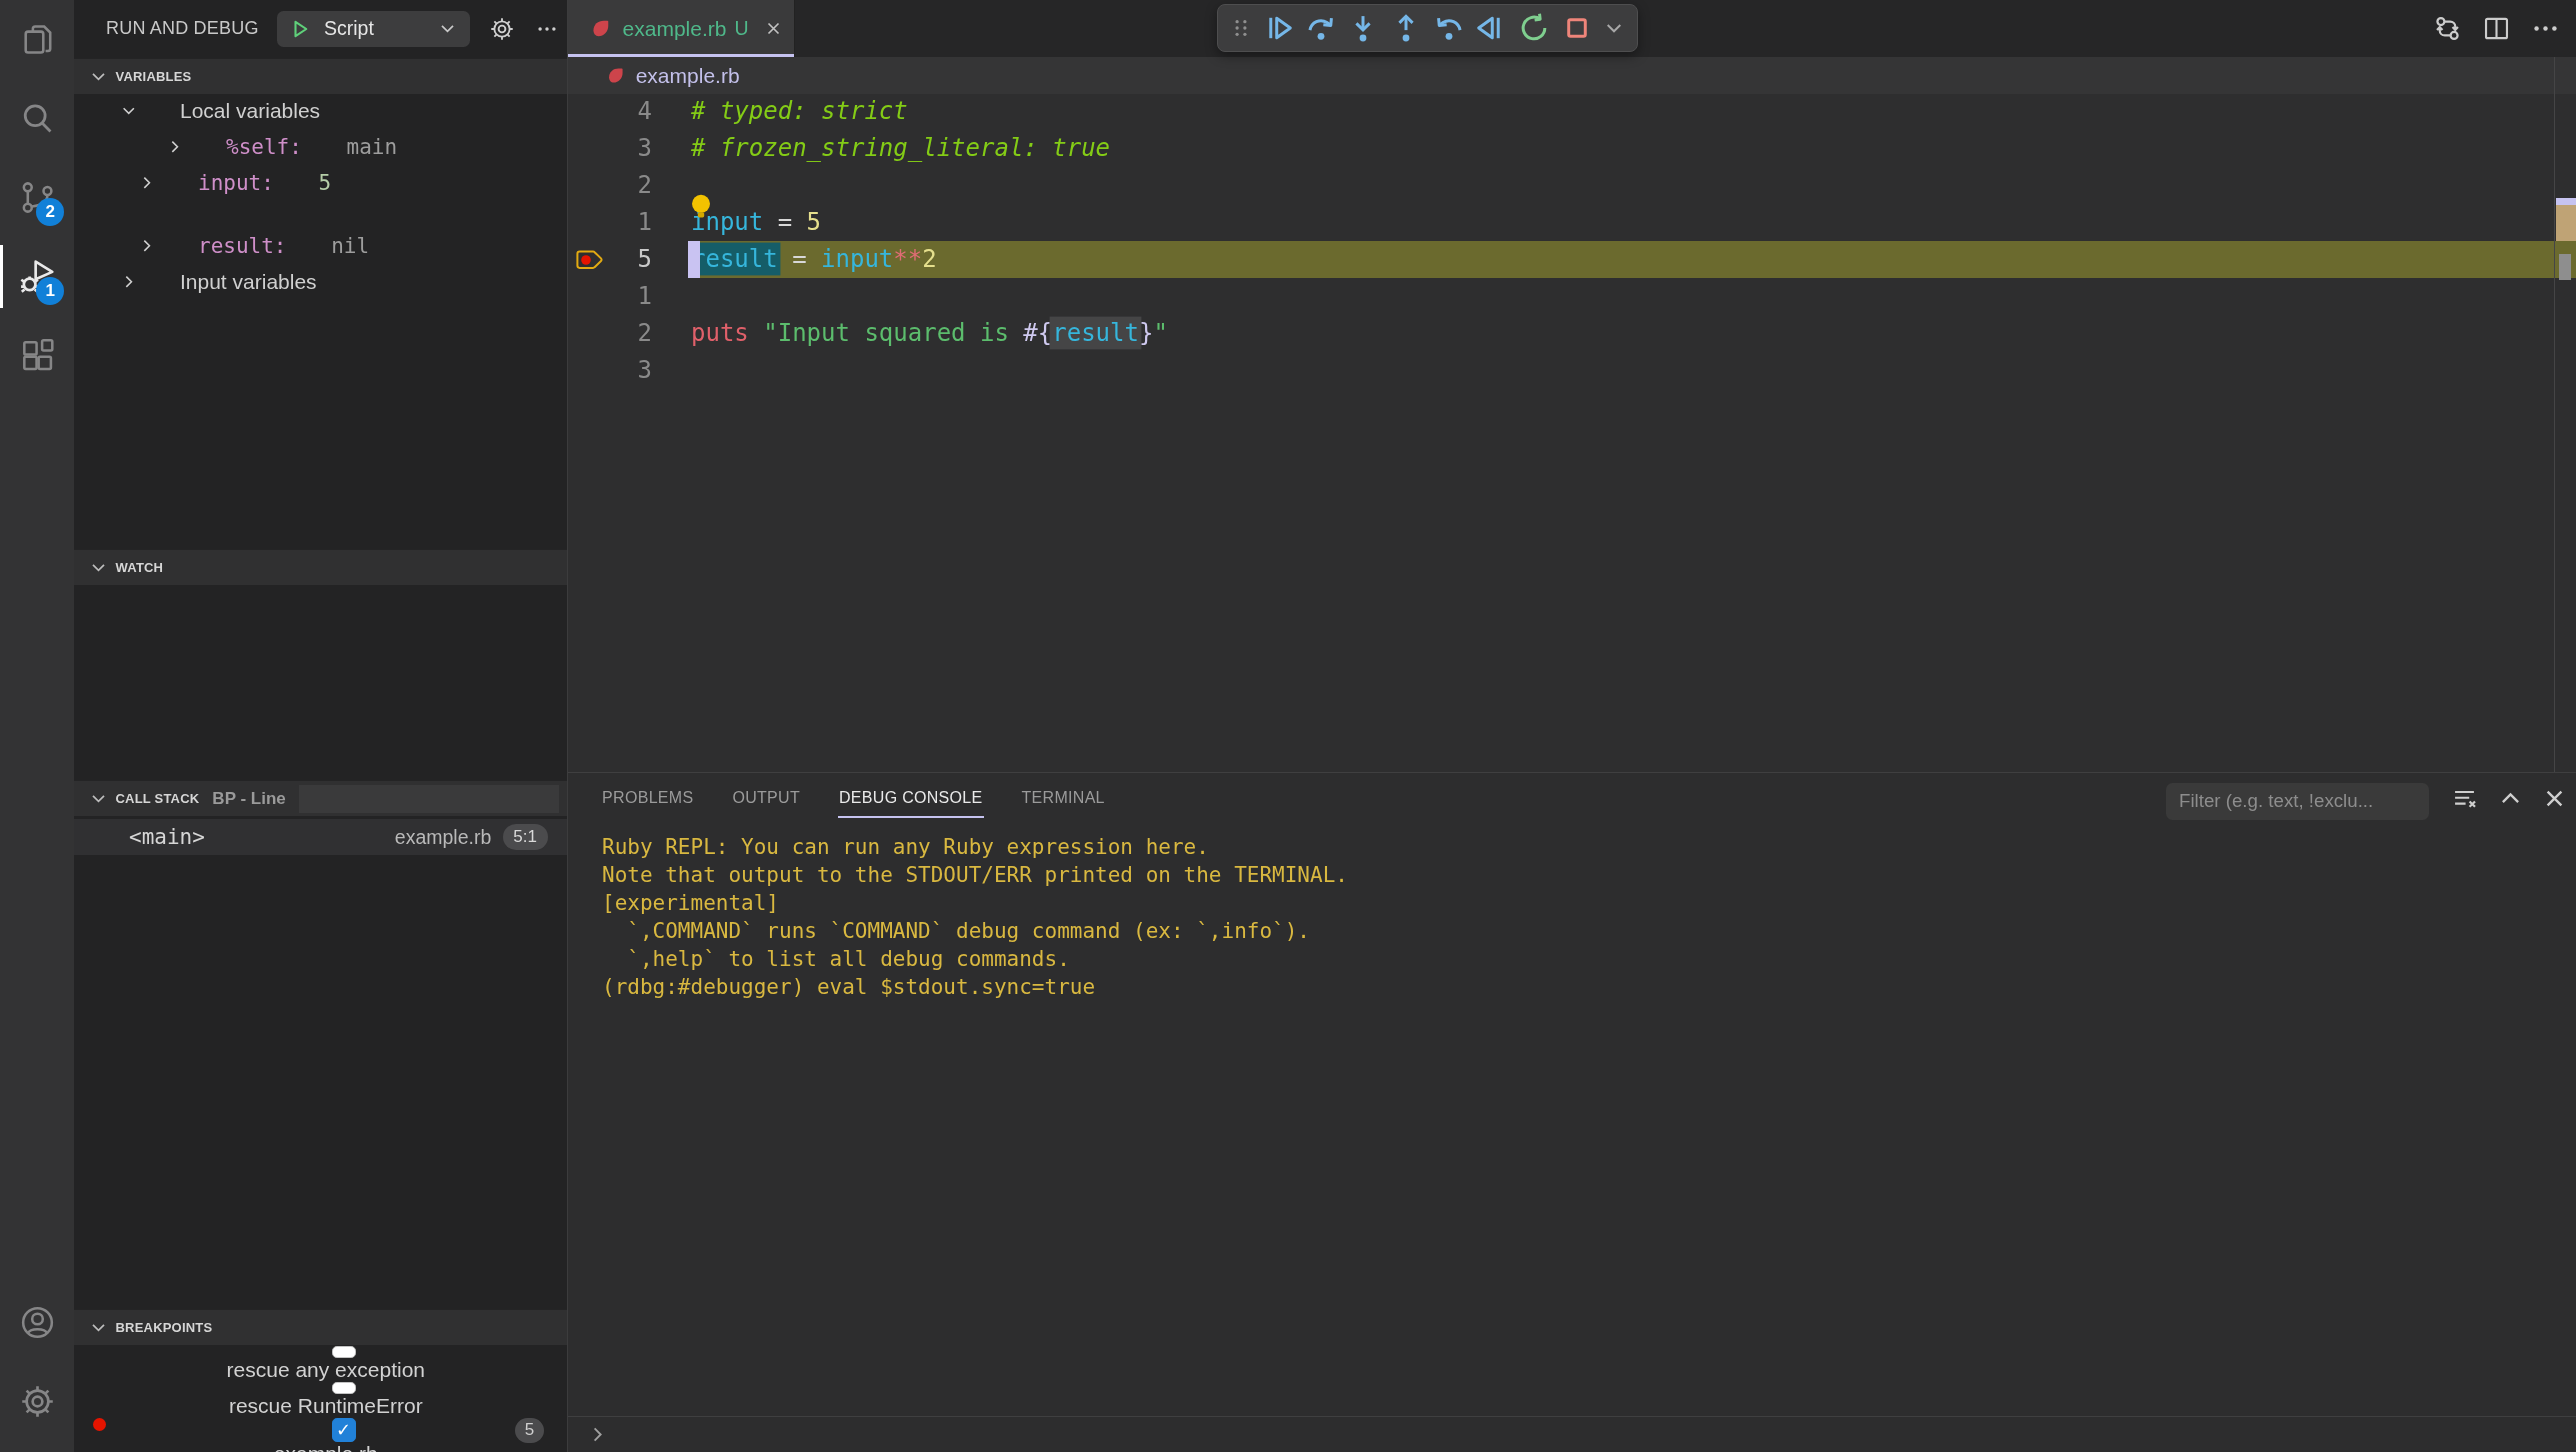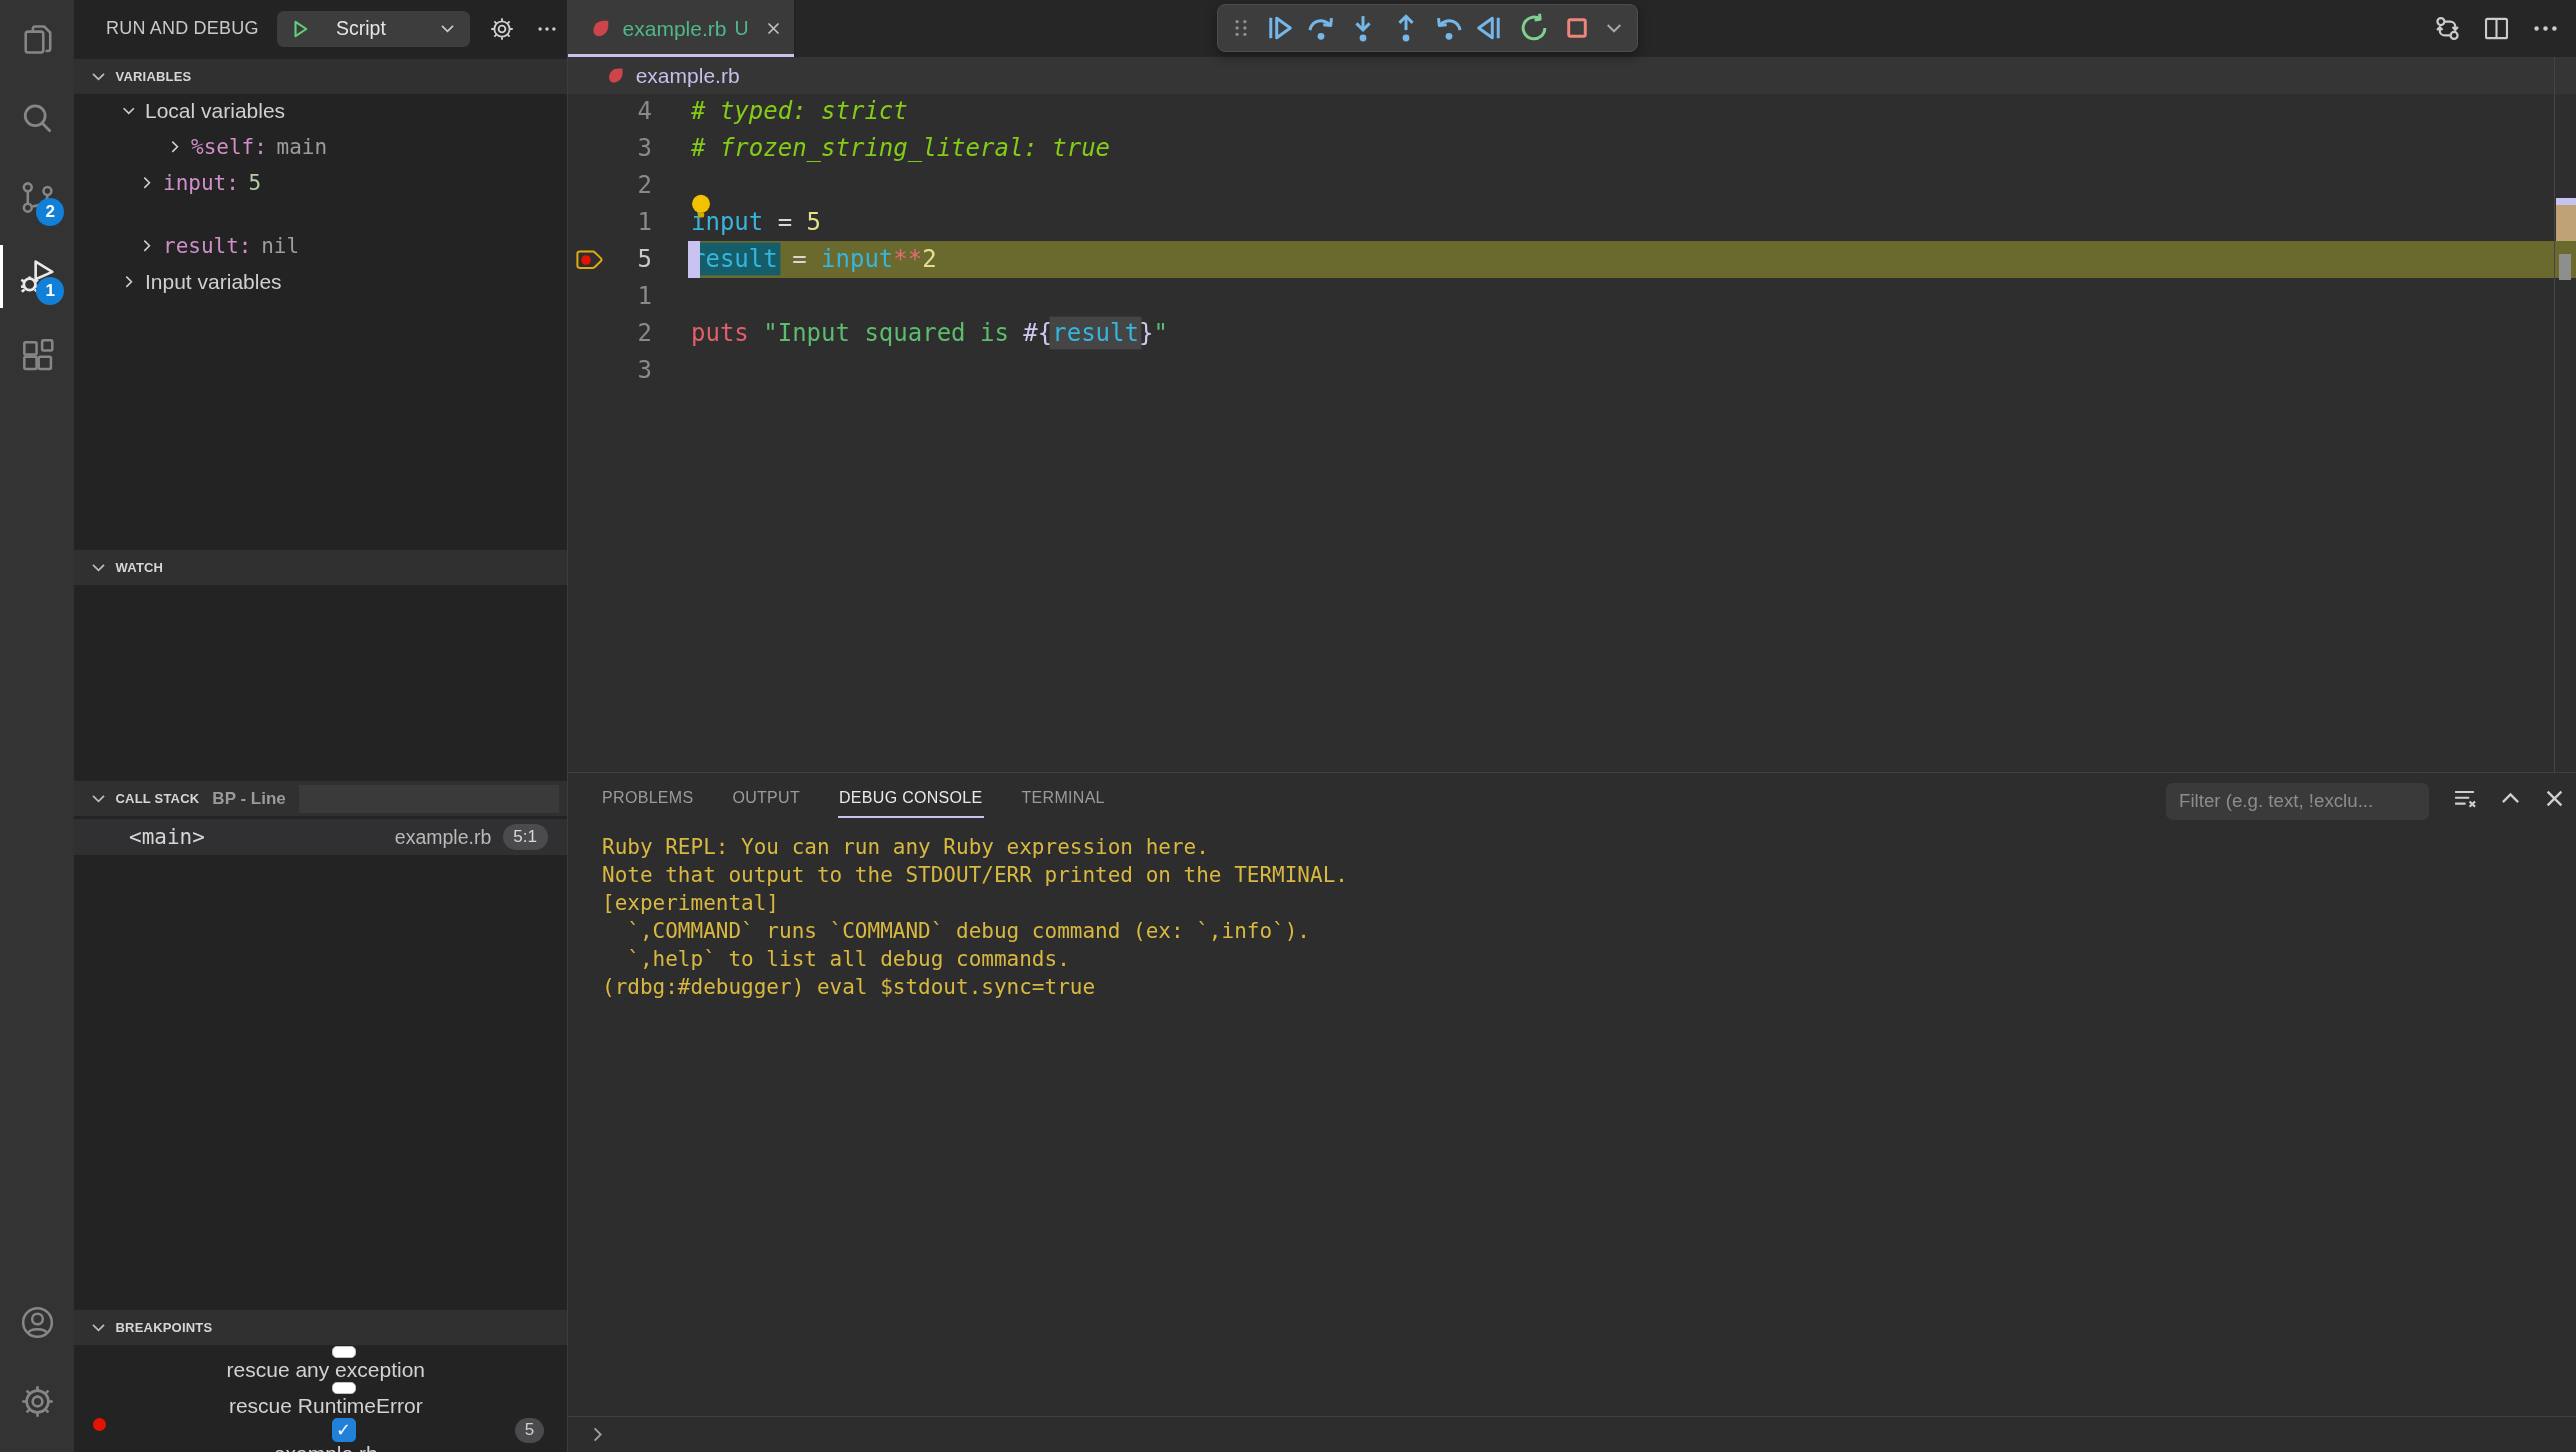--- a/index.html
+++ b/index.html
@@ -17,30 +17,30 @@
   .ab-item.active::before { content:""; position:absolute; left:0; top:8px; bottom:8px; width:3.2px; background:#ffffff; }
   .ab-badge { position:absolute; right:9.7px; bottom:11.4px; min-width:28px; height:28px; border-radius:14px;
               background:#1180d8; color:#fff; font-size:17px; font-weight:600; display:flex; align-items:center; justify-content:center; }
 
   
   #sidebar { position:absolute; left:74px; top:0; width:493px; height:1452px; background:#232324; }
   .sb-titlebar { position:absolute; top:0; left:0; right:0; height:57px; display:flex; align-items:center; padding-left:32px; }
   .sb-title { font-size:18px; color:#c9c9c9; letter-spacing:0.2px; white-space:nowrap; }
   .launch-select { margin-left:18px; width:193px; height:36px; background:#3d3d3e; border-radius:6.5px;
                    display:flex; align-items:center; padding:0 11.4px; cursor:pointer; }
-  .launch-select .lbl { flex:1; margin-left:24px; font-size:19.5px; color:#e6e6e6; }
+  .launch-select .lbl { flex:1; margin-left:12px; font-size:19.5px; color:#e6e6e6; }
   .sb-action { margin-left:19.5px; color:#cfcfcf; cursor:pointer; }
   .section-header { position:absolute; left:0; right:0; height:36px; background:#303031; border-top:0.8px solid #242425;
                     display:flex; align-items:center; padding-left:14px; cursor:pointer; }
   .section-header .sec-label { margin-left:6.5px; font-size:13px; font-weight:700; color:#d6d6d6; letter-spacing:0.2px; }
   .sec-chevron { color:#bdbdbd; }
   .sec-sub { margin-left:13px; font-size:17px; font-weight:700; color:#9a9a9a; }
   .session-strip { flex:1; height:28px; margin:0 8px 0 13px; background:#3a3a3b; }
 
-  .tree-row { height:36px; display:flex; align-items:center; font-size:21px; color:#d0d0d0; cursor:pointer; }
+  .tree-row { height:36px; display:flex; align-items:center; font-size:21px; color:#d0d0d0; cursor:pointer;gap:35px; }
   .tr-label { margin-left:6.5px; }
   .var-name { font-family:"DejaVu Sans Mono", monospace; color:#cf8fc9; margin-left:6.5px; }
   .var-val { font-family:"DejaVu Sans Mono", monospace; margin-left:9.7px; color:#9d9d9d; }
   .var-val.number { color:#b5cea8; }
 
   #frame-row { position:absolute; left:0; right:0; top:819px; height:36px; background:#303032;
                display:flex; align-items:center; cursor:pointer; }
   .frame-name { margin-left:55px; font-size:21px; color:#d6d6d6; font-family:"DejaVu Sans Mono", monospace; }
   .frame-file { margin-left:auto; font-size:19.5px; color:#b9b9b9; }
   .pill { margin:0 19.5px 0 11.4px; background:#4b4b4d; color:#d9d9d9; font-size:17px; border-radius:14.6px;

